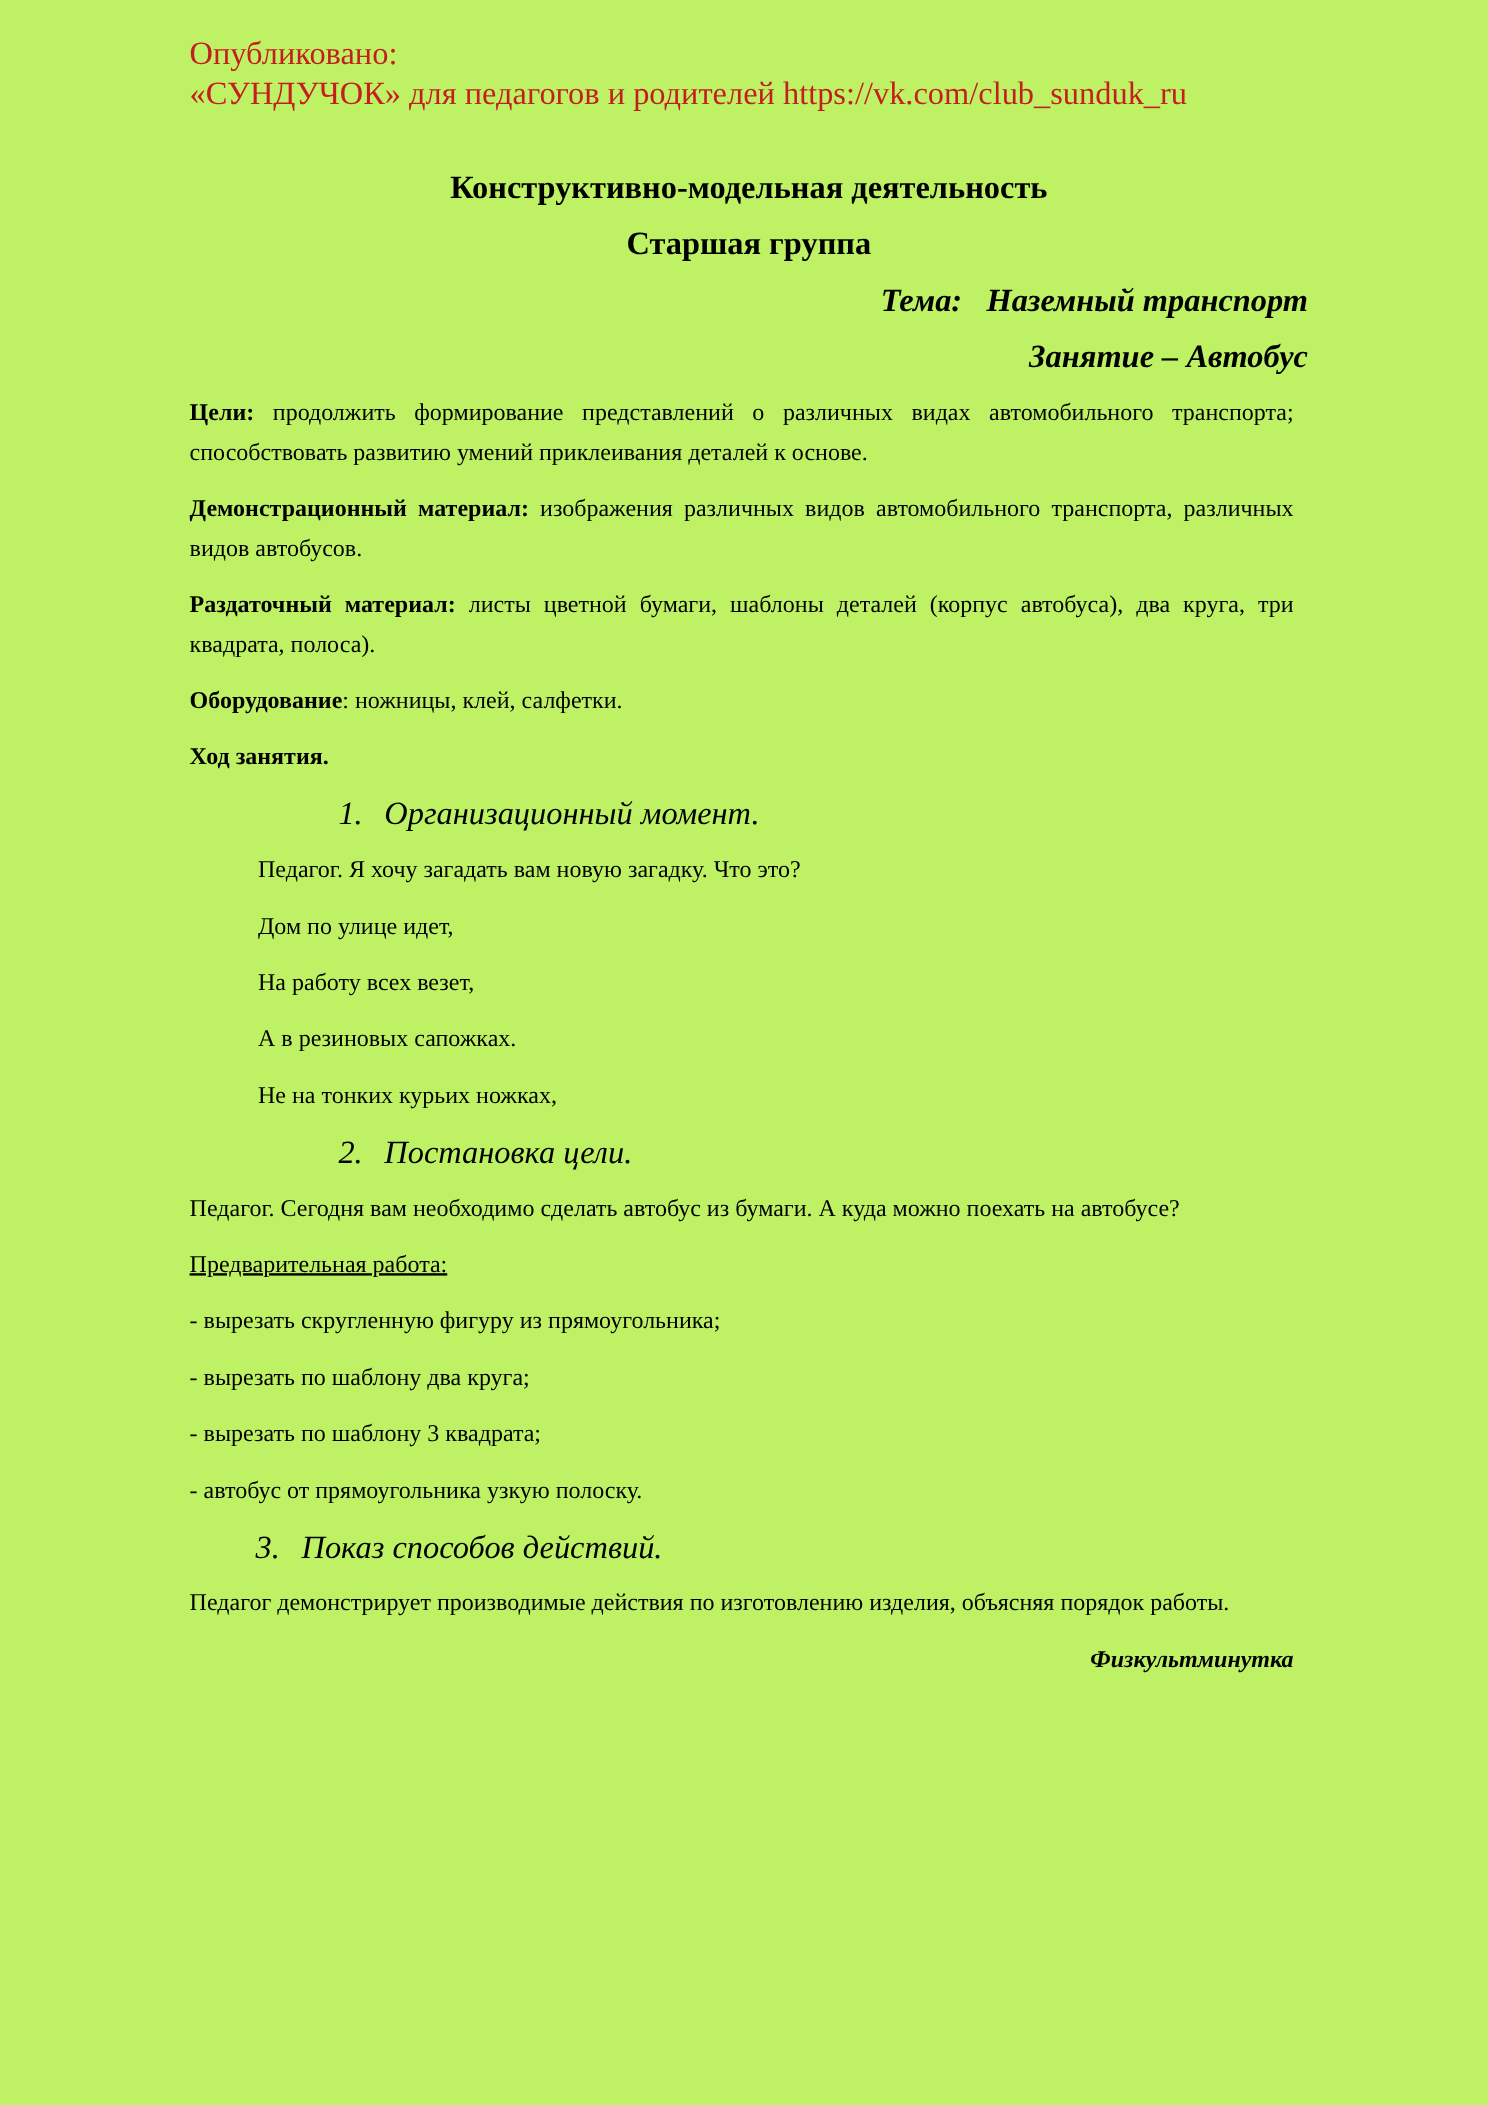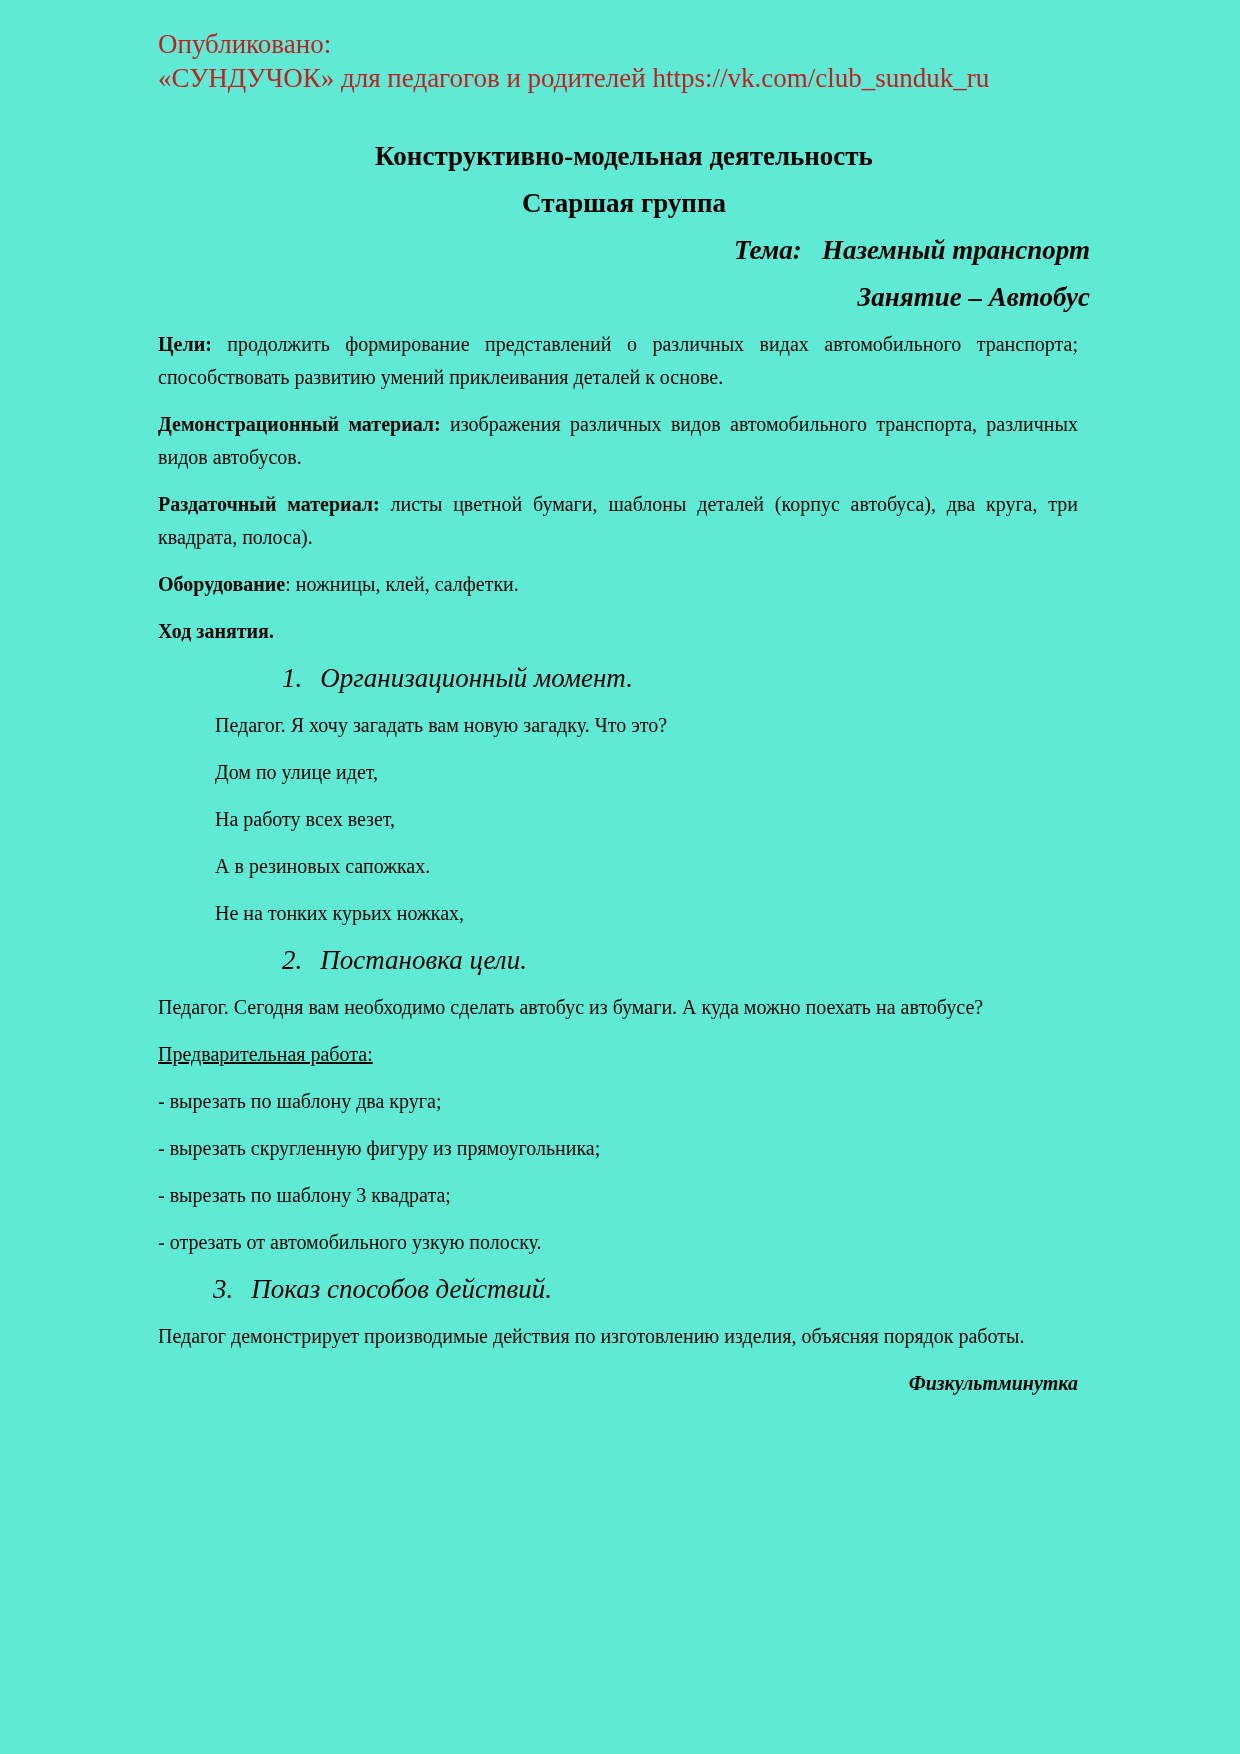--- a/index.html
+++ b/index.html
@@ -5,21 +5,21 @@
   html, body {
     margin: 0;
     padding: 0;
     background: #ffffff;
   }
   .page {
     position: relative;
     width: 1240px;
     min-height: 1754px;
     box-sizing: border-box;
-    background: #5eead4;
+    background: #bef264;
     padding: 27px 150px 40px 158px;
     font-family: "Liberation Serif", "DejaVu Serif", serif;
     color: #000000;
   }
   .red-header {
     font-size: 27px;
     line-height: 34px;
     margin: 0 0 45px 0;
   }
   .title {
@@ -83,24 +83,24 @@
   <p class="para indent">На работу всех везет,</p>
   <p class="para indent">А в резиновых сапожках.</p>
   <p class="para indent">Не на тонких курьих ножках,</p>
 
   <p class="item indent-lg"><span class="num">2.</span><span>Постановка цели.</span></p>
 
   <p class="para justify">Педагог. Сегодня вам необходимо сделать автобус из бумаги. А куда можно поехать на автобусе?</p>
 
   <p class="para underline">Предварительная работа:</p>
 
+  <p class="para">- вырезать скругленную фигуру из прямоугольника;</p>
   <p class="para">- вырезать по шаблону два круга;</p>
-  <p class="para">- вырезать скругленную фигуру из прямоугольника;</p>
   <p class="para">- вырезать по шаблону 3 квадрата;</p>
-  <p class="para">- отрезать от автомобильного узкую полоску.</p>
+  <p class="para">- автобус от прямоугольника узкую полоску.</p>
 
   <p class="item indent-md"><span class="num">3.</span><span>Показ способов действий.</span></p>
 
   <p class="para justify">Педагог демонстрирует производимые действия по изготовлению изделия, объясняя порядок работы.</p>
 
   <p class="para bold italic">Физкультминутка</p>
 
 </div>
 
 </body></html>

